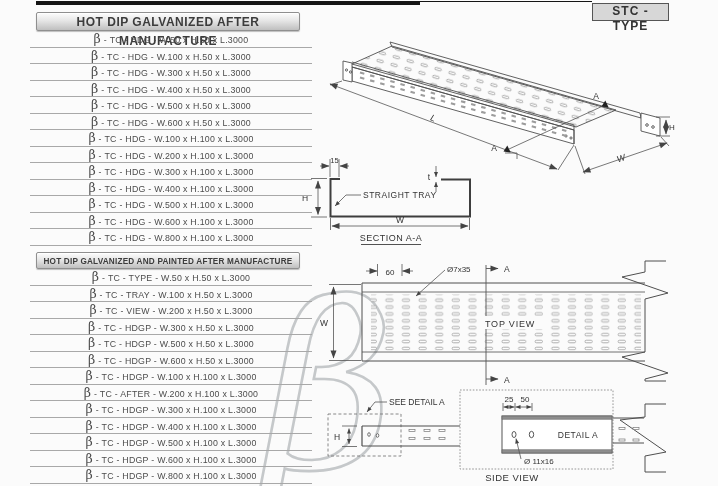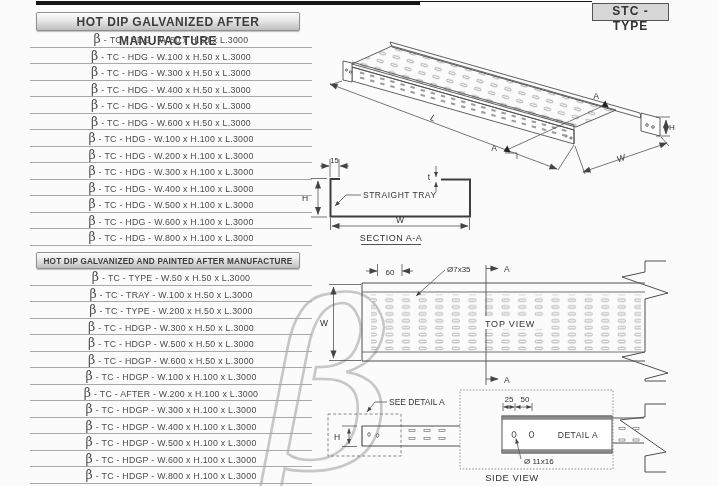--- a/index.html
+++ b/index.html
@@ -71,21 +71,21 @@
       <div class="spec-row">β - TC - HDG - W.400 x H.100 x L.3000</div>
       <div class="spec-row">β - TC - HDG - W.500 x H.100 x L.3000</div>
       <div class="spec-row">β - TC - HDG - W.600 x H.100 x L.3000</div>
       <div class="spec-row">β - TC - HDG - W.800 x H.100 x L.3000</div>
     </div>
 
   <div class="tbl-header hdr2">HOT DIP GALVANIZED AND PAINTED AFTER MANUFACTURE</div>
   <div class="rows rows2">
       <div class="spec-row">β - TC - TYPE - W.50 x H.50 x L.3000</div>
       <div class="spec-row">β - TC - TRAY - W.100 x H.50 x L.3000</div>
-      <div class="spec-row">β - TC - TYPE - W.200 x H.50 x L.3000</div>
+      <div class="spec-row">β - TC - VIEW - W.200 x H.50 x L.3000</div>
       <div class="spec-row">β - TC - HDGP - W.300 x H.50 x L.3000</div>
       <div class="spec-row">β - TC - HDGP - W.500 x H.50 x L.3000</div>
       <div class="spec-row">β - TC - HDGP - W.600 x H.50 x L.3000</div>
       <div class="spec-row">β - TC - HDGP - W.100 x H.100 x L.3000</div>
       <div class="spec-row">β - TC - AFTER - W.200 x H.100 x L.3000</div>
       <div class="spec-row">β - TC - HDGP - W.300 x H.100 x L.3000</div>
       <div class="spec-row">β - TC - HDGP - W.400 x H.100 x L.3000</div>
       <div class="spec-row">β - TC - HDGP - W.500 x H.100 x L.3000</div>
       <div class="spec-row">β - TC - HDGP - W.600 x H.100 x L.3000</div>
       <div class="spec-row">β - TC - HDGP - W.800 x H.100 x L.3000</div>

